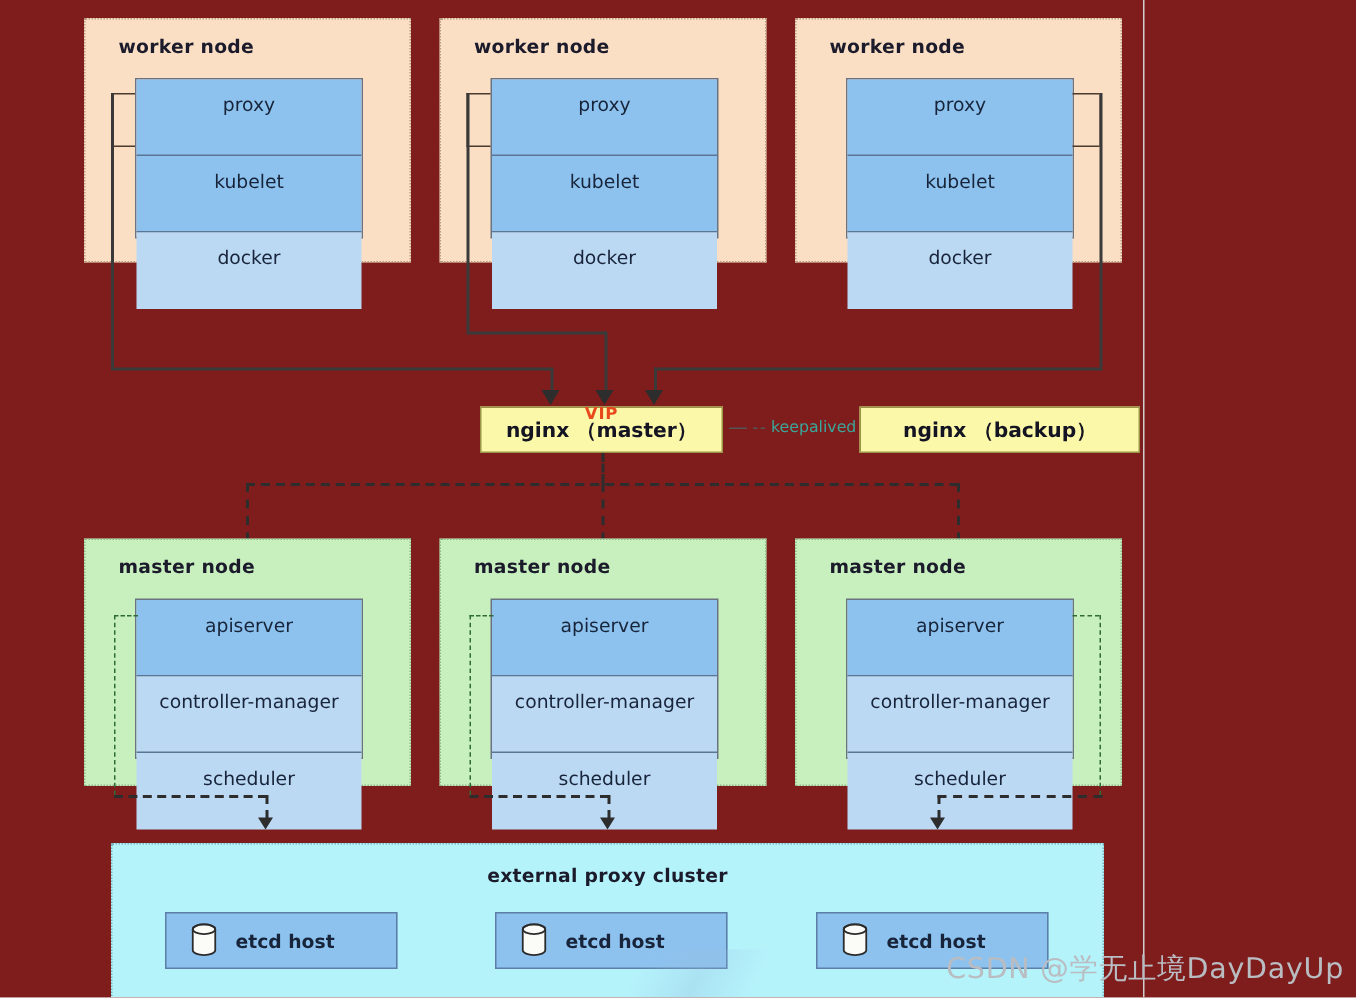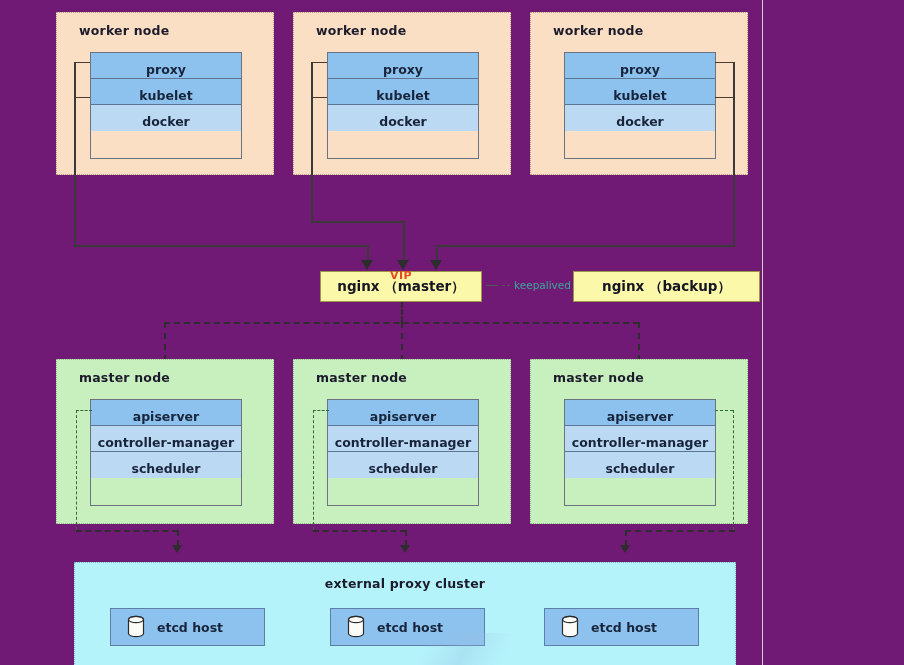--- a/index.html
+++ b/index.html
@@ -7,21 +7,21 @@
     padding: 0;
     background: #ffffff;
   }
   body {
     font-family: "DejaVu Sans", "Liberation Sans", sans-serif;
   }
   #canvas {
     position: relative;
     width: 904px;
     height: 665px;
-    background: #701a75;
+    background: #7f1d1d;
     overflow: hidden;
   }
 
   
   .group {
     position: absolute;
     box-sizing: border-box;
   }
   .worker-group {
     background: #fbdfc4;
@@ -53,25 +53,25 @@
   }
 
   
   .stack {
     position: absolute;
     box-sizing: border-box;
     border: 1px solid #6b7280;
   }
   .cell {
     box-sizing: border-box;
-    height: 26px;
+    height: 51px;
     line-height: 34px;
     text-align: center;
     font-size: 12.5px;
-    font-weight: bold;
+    font-weight: normal;
     color: #17243a;
     border-bottom: 1px solid #5c7594;
   }
   .cell:last-child { border-bottom: none; }
   .cell.dark  { background: #8dc2ef; }
   .cell.light { background: #bcd9f4; }
 
   
   .nginx {
     position: absolute;
@@ -368,14 +368,15 @@
         <ellipse cx="9" cy="4.5" rx="7.5" ry="3.2" fill="#fbfbf7" stroke="#2b2b2b" stroke-width="1.2"></ellipse>
         <path d="M1.5 4.5 L1.5 18.5 A7.5 3.2 0 0 0 16.5 18.5 L16.5 4.5" fill="#fbfbf7" stroke="#2b2b2b" stroke-width="1.2"></path>
         <ellipse cx="9" cy="4.5" rx="7.5" ry="3.2" fill="none" stroke="#2b2b2b" stroke-width="1.2"></ellipse>
       </svg>
       <span>etcd host</span>
     </div>
   </div>
 
   <div class="right-edge"></div>
   <div class="wm-swoosh"></div>
+  <div class="watermark">CSDN @学无止境DayDayUp</div>
 
 </div>
 
 </body></html>

